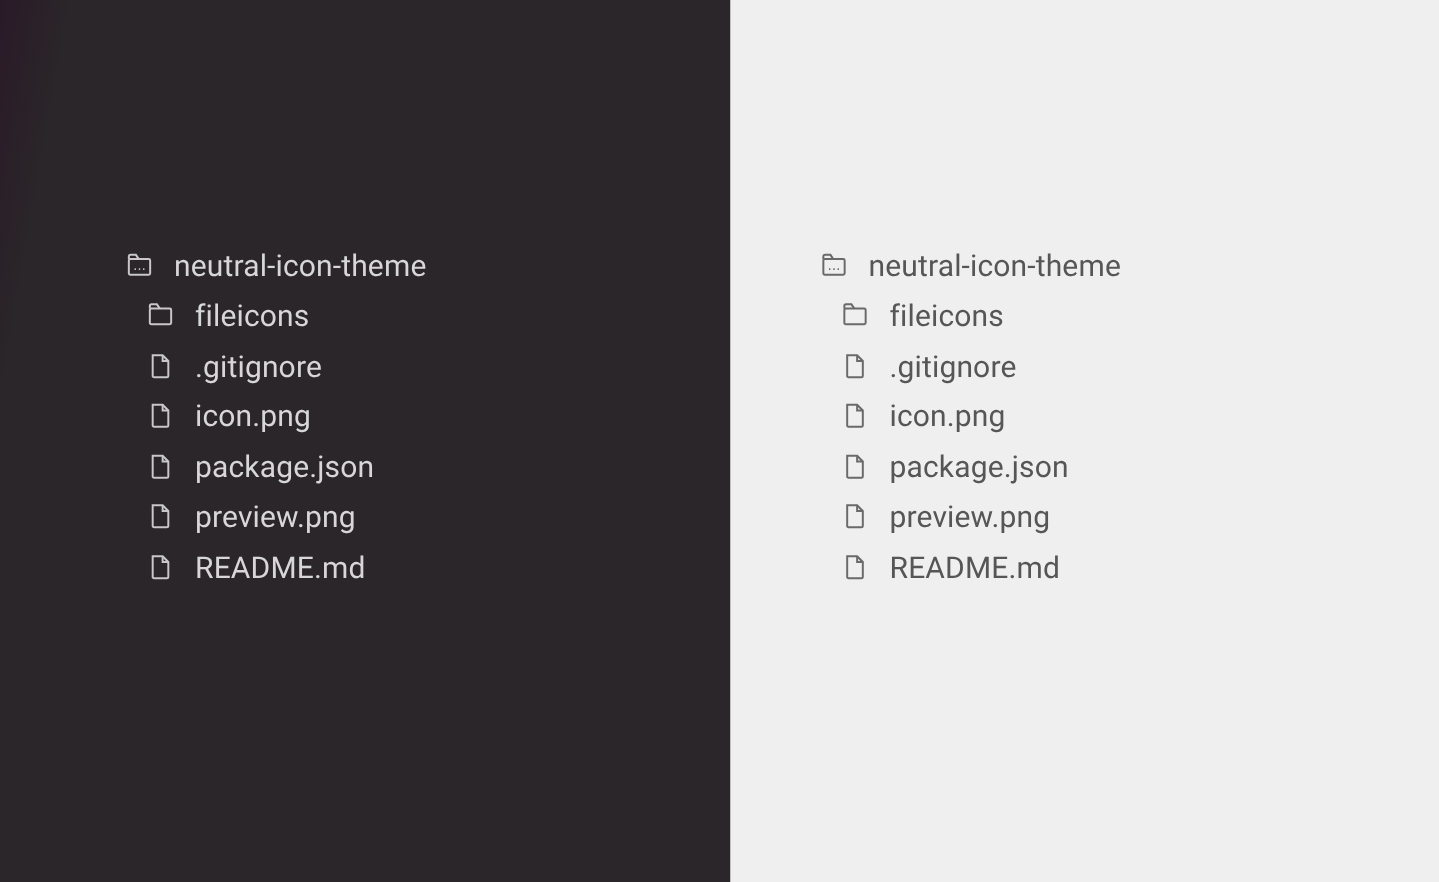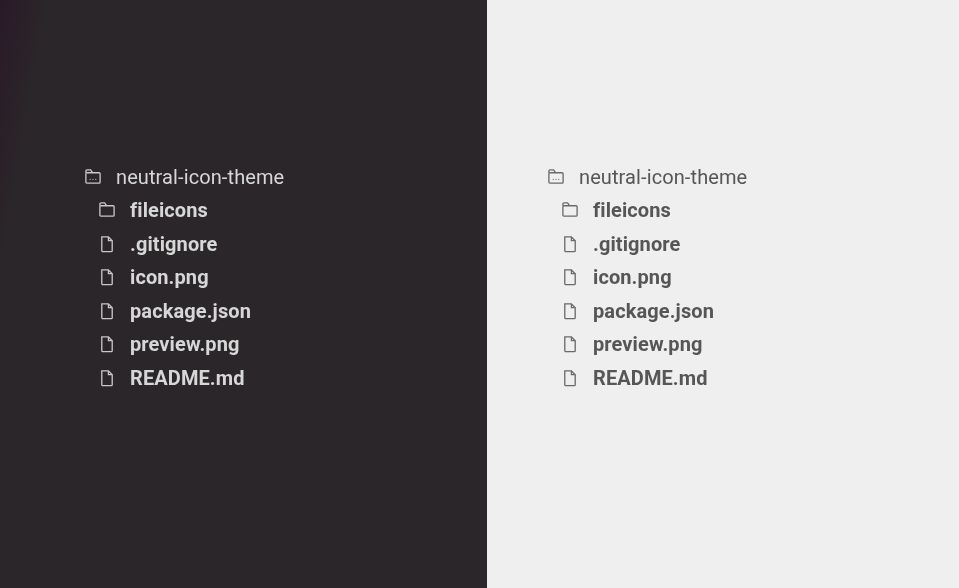--- a/index.html
+++ b/index.html
@@ -32,21 +32,21 @@
     .pane.dark .tree  { left: 84px; }
     .pane.light .tree { left: 60px; }
     .row {
       display: flex;
       align-items: center;
       height: 33.5px;
       cursor: default;
       white-space: nowrap;
     }
     .row.depth-0 { padding-left: 0px; }
-    .row.depth-1 { padding-left: 14px; font-weight: bold; }
+    .row.depth-1 { padding-left: 14px; }
     .icon {
       width: 18px;
       height: 18px;
       margin-right: 14px;
       display: inline-flex;
       align-items: center;
       justify-content: center;
       flex: 0 0 auto;
     }
     .pane.dark  .icon svg { stroke: #c8c8c8; }

